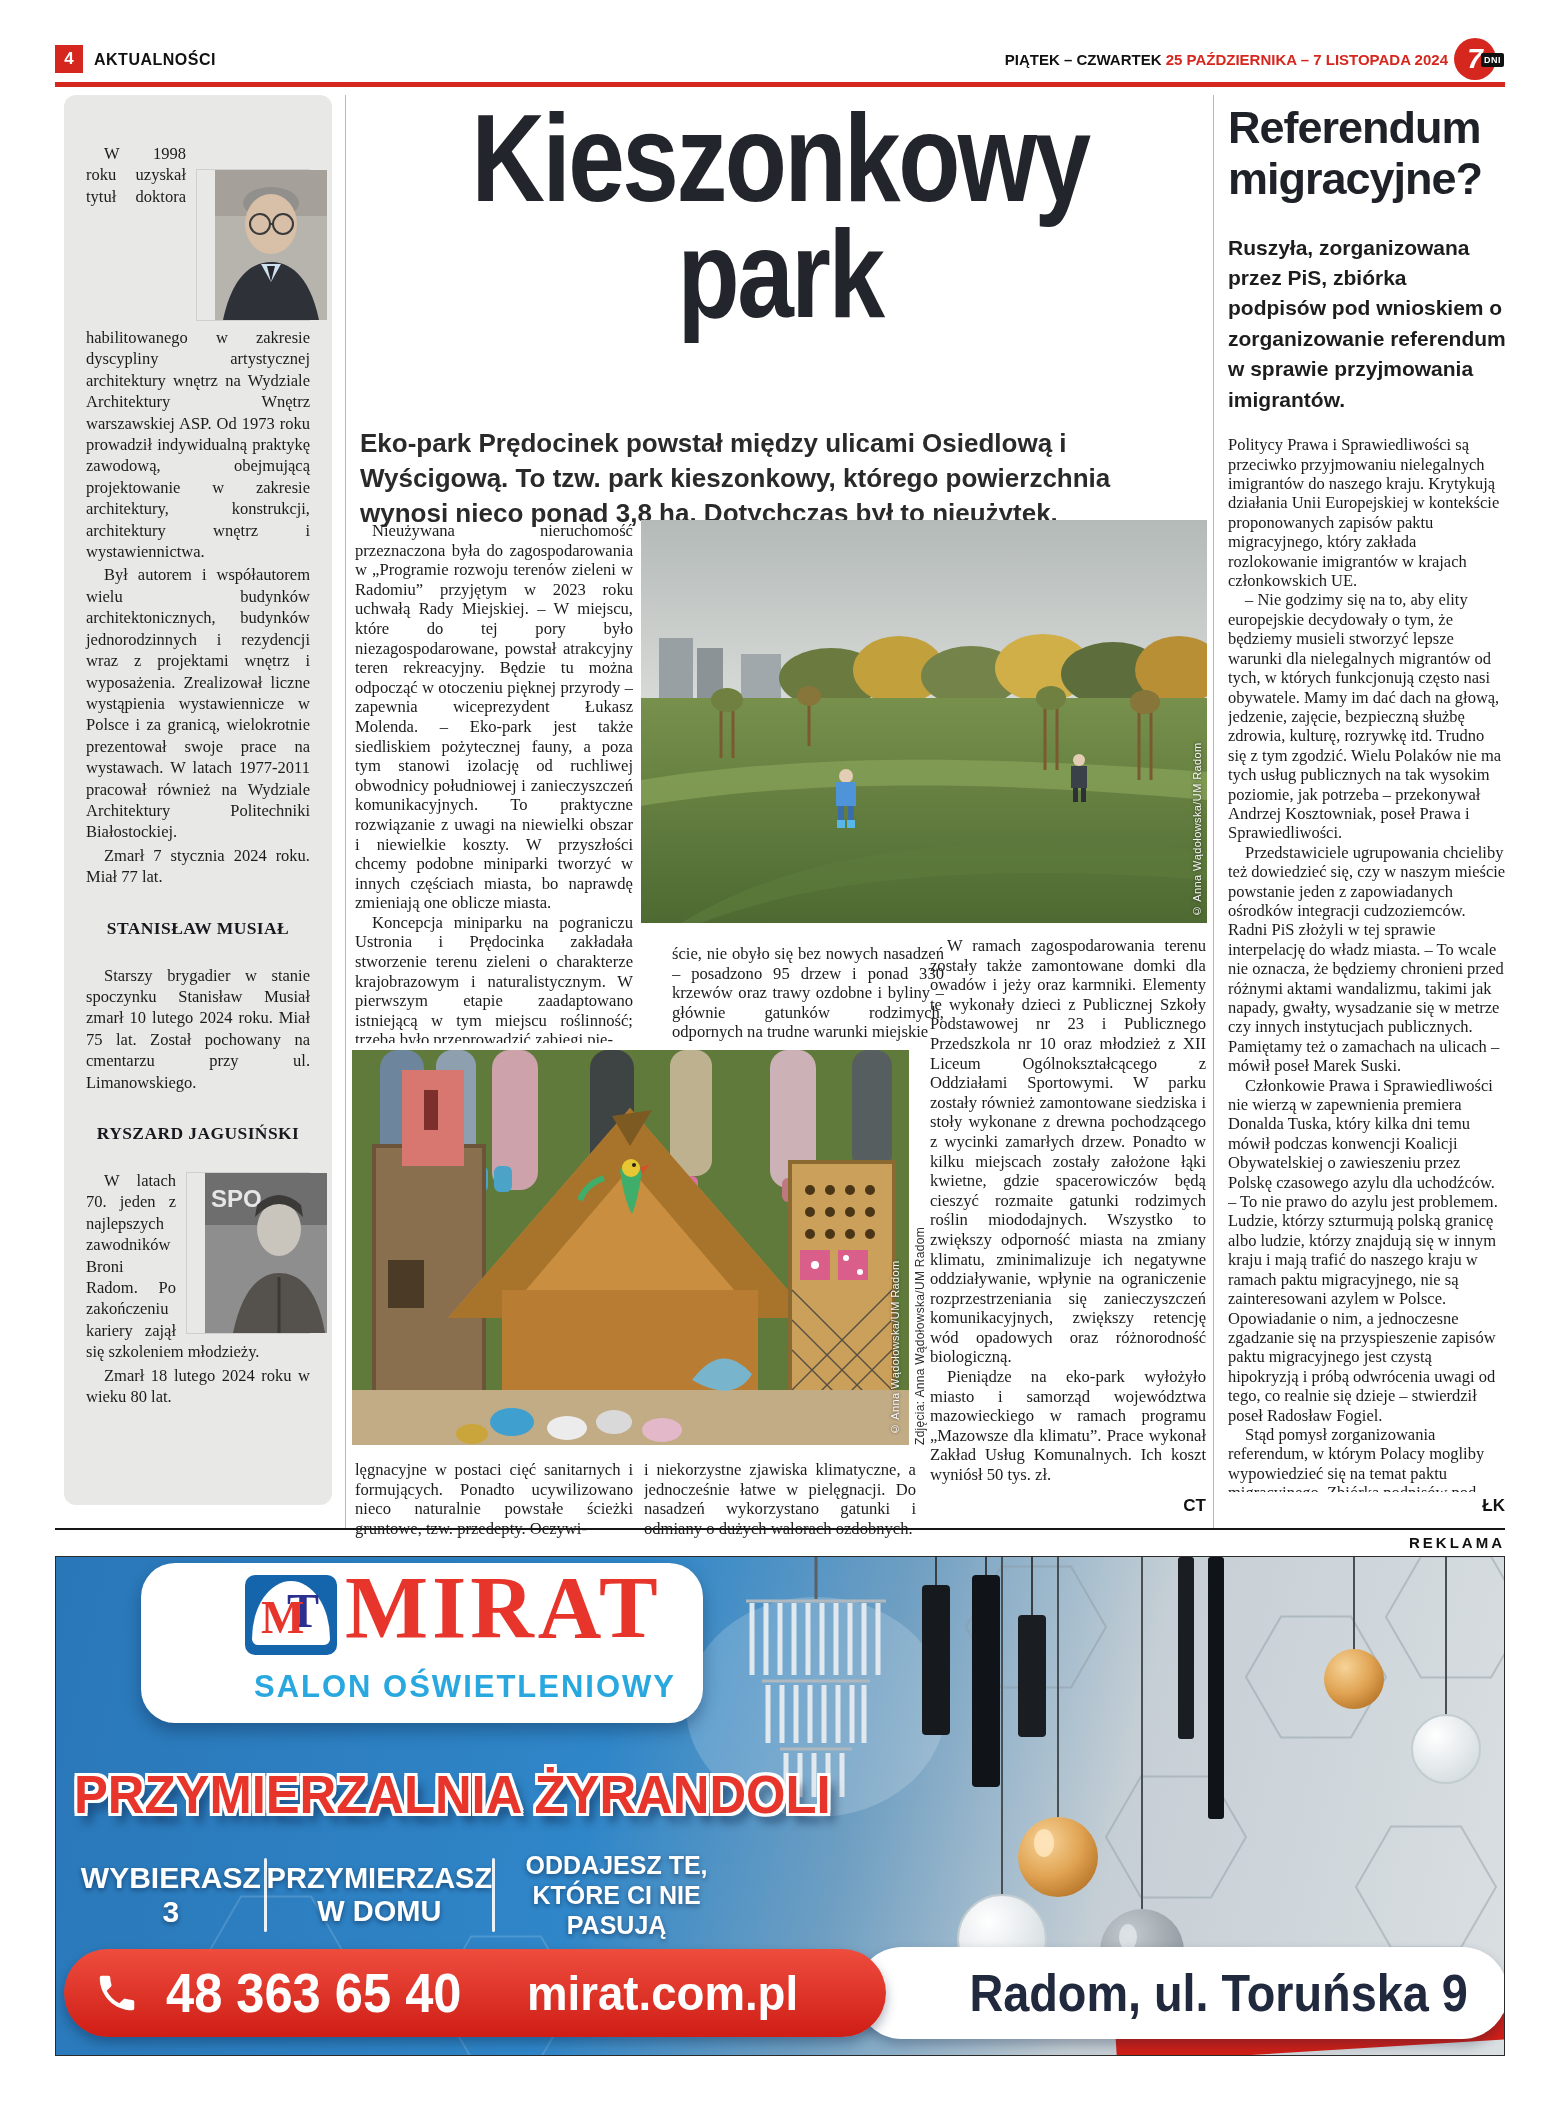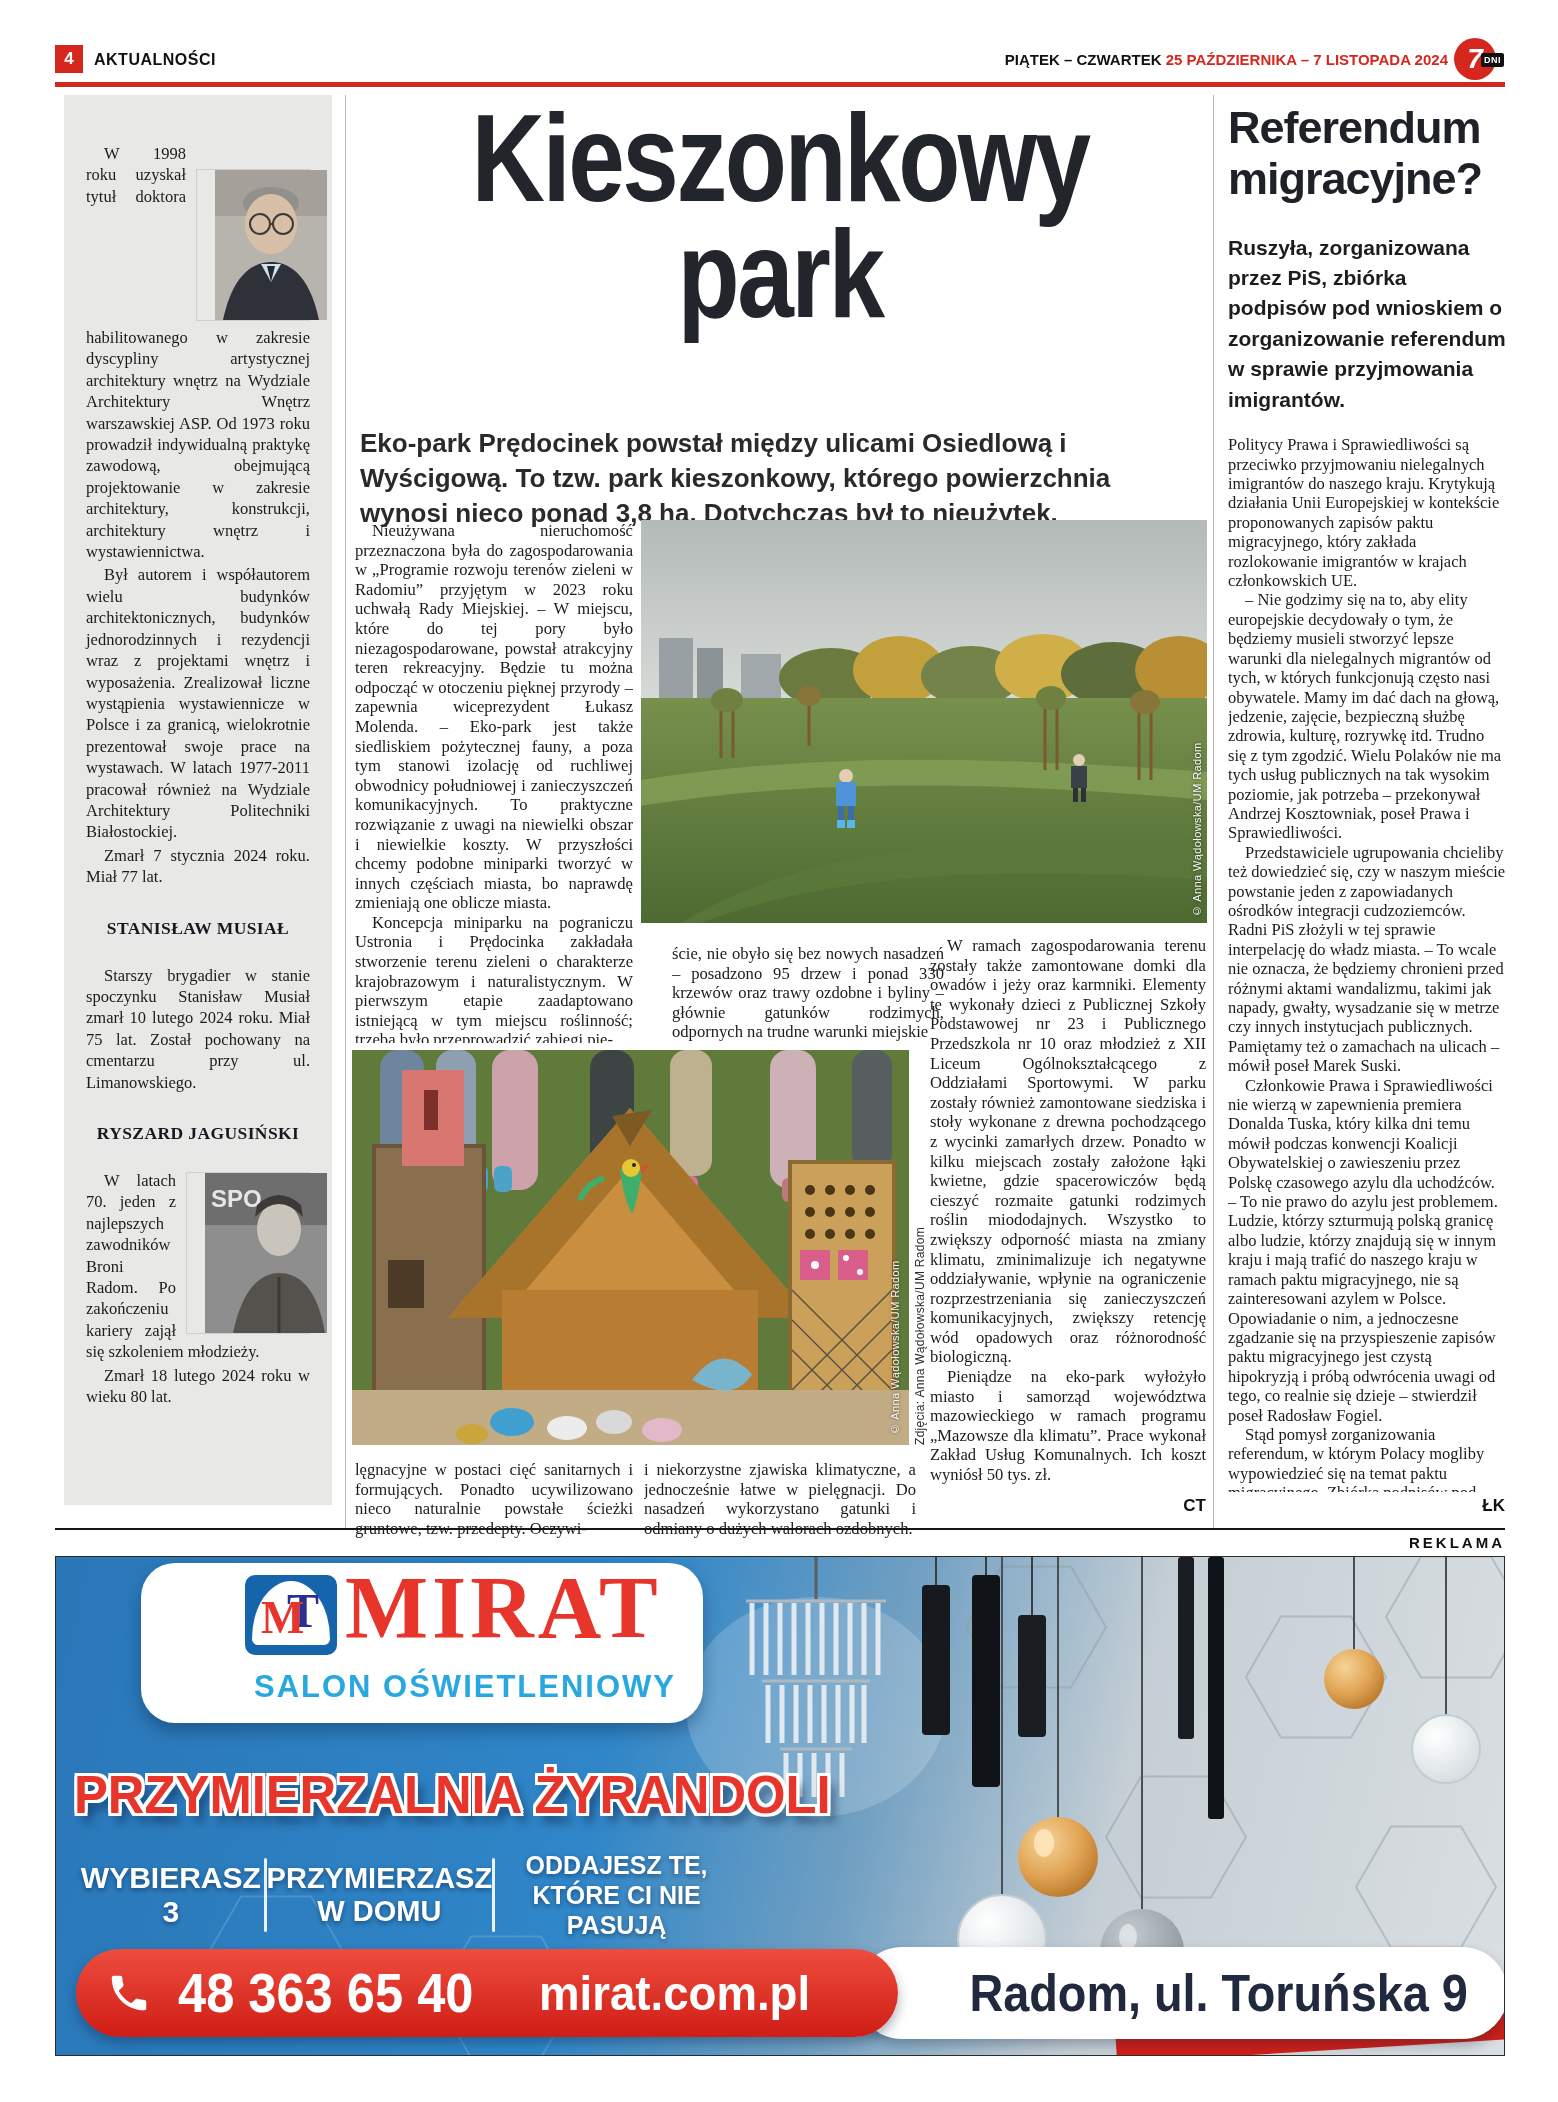--- a/index.html
+++ b/index.html
@@ -15,21 +15,21 @@
   .dateline .red{color:#d6271f;}
   .logo7{left:1454px;top:38px;width:52px;height:44px;}
   .logo7 .circ{position:absolute;left:0;top:0;width:42px;height:42px;border-radius:50%;background:#d6271f;
                color:#fff;font:bold italic 28px "Liberation Sans",sans-serif;display:flex;align-items:center;justify-content:center;}
   .logo7 .dni{position:absolute;left:27px;top:15px;background:#111;color:#fff;font:bold 9px "Liberation Sans",sans-serif;
               padding:2px 3px;border-radius:2px;letter-spacing:.5px;}
   .hrule{left:55px;top:82px;width:1450px;height:5px;background:#d6271f;}
 
   
   .obits{left:64px;top:95px;width:268px;height:1410px;background:#e8e8e7;box-sizing:border-box;
-         padding:48px 22px 0 22px;font-size:16.5px;line-height:21.4px;text-align:justify;overflow:hidden;}
+         padding:48px 22px 0 22px;font-size:16.5px;line-height:21.4px;text-align:justify;overflow:hidden;border-radius:12px;}
   .obits p{margin:0;text-indent:18px;}
   .obits p.cont{margin-top:2px;}
   .obits h3{margin:30px 0 26px;text-align:center;font:bold 17.5px "Liberation Serif",serif;letter-spacing:.4px;color:#17171d;}
   .fphoto{float:right;margin:2px 0 4px 10px;border:1px solid #cfcfcf;}
   .clr{clear:both;}
 
   
   .vr{width:1px;background:#b9b9b9;top:95px;height:1433px;}
   .vr1{left:345px;} .vr2{left:1213px;}
 
@@ -100,21 +100,21 @@
   .steps .c2{width:226px;font:bold 29px "Liberation Sans",sans-serif;line-height:1.15;}
   .steps .c3{width:246px;font:bold 25px "Liberation Sans",sans-serif;line-height:1.2;}
   .steps .div{width:3px;height:74px;background:#fff;opacity:.9;border-radius:2px;}
   .addr-pill{position:absolute;left:800px;top:390px;width:652px;height:92px;background:#fff;border-radius:46px;
              display:flex;align-items:center;justify-content:flex-end;padding-right:40px;box-sizing:border-box;
              box-shadow:0 6px 12px rgba(10,30,60,.3);z-index:2;}
   .addr-pill .address{font:bold 52px "Liberation Sans",sans-serif;color:#20293d;transform:scaleX(.9);
                       transform-origin:right;white-space:nowrap;}
   .red-sliver{position:absolute;left:1060px;top:468px;width:400px;height:26px;background:#d21f17;
               transform:rotate(-3.5deg);z-index:1;}
-  .phone-pill{position:absolute;left:20px;top:392px;width:822px;height:88px;border-radius:46px;
+  .phone-pill{position:absolute;left:8px;top:392px;width:822px;height:88px;border-radius:46px;
               background:linear-gradient(#ee4d3e,#cf1d15);display:flex;align-items:center;gap:26px;
               padding-left:30px;box-sizing:border-box;box-shadow:0 6px 12px rgba(10,30,60,.35);z-index:3;}
   .phone-number{font:bold 55px "Liberation Sans",sans-serif;color:#fff;transform:scaleX(.92);transform-origin:left;white-space:nowrap;}
   .website{font:bold 48px "Liberation Sans",sans-serif;color:#fff;margin-left:14px;transform:scaleX(.95);transform-origin:left;white-space:nowrap;}
 </style>
 </head>
 <body>
 
 <div class="page">
 

